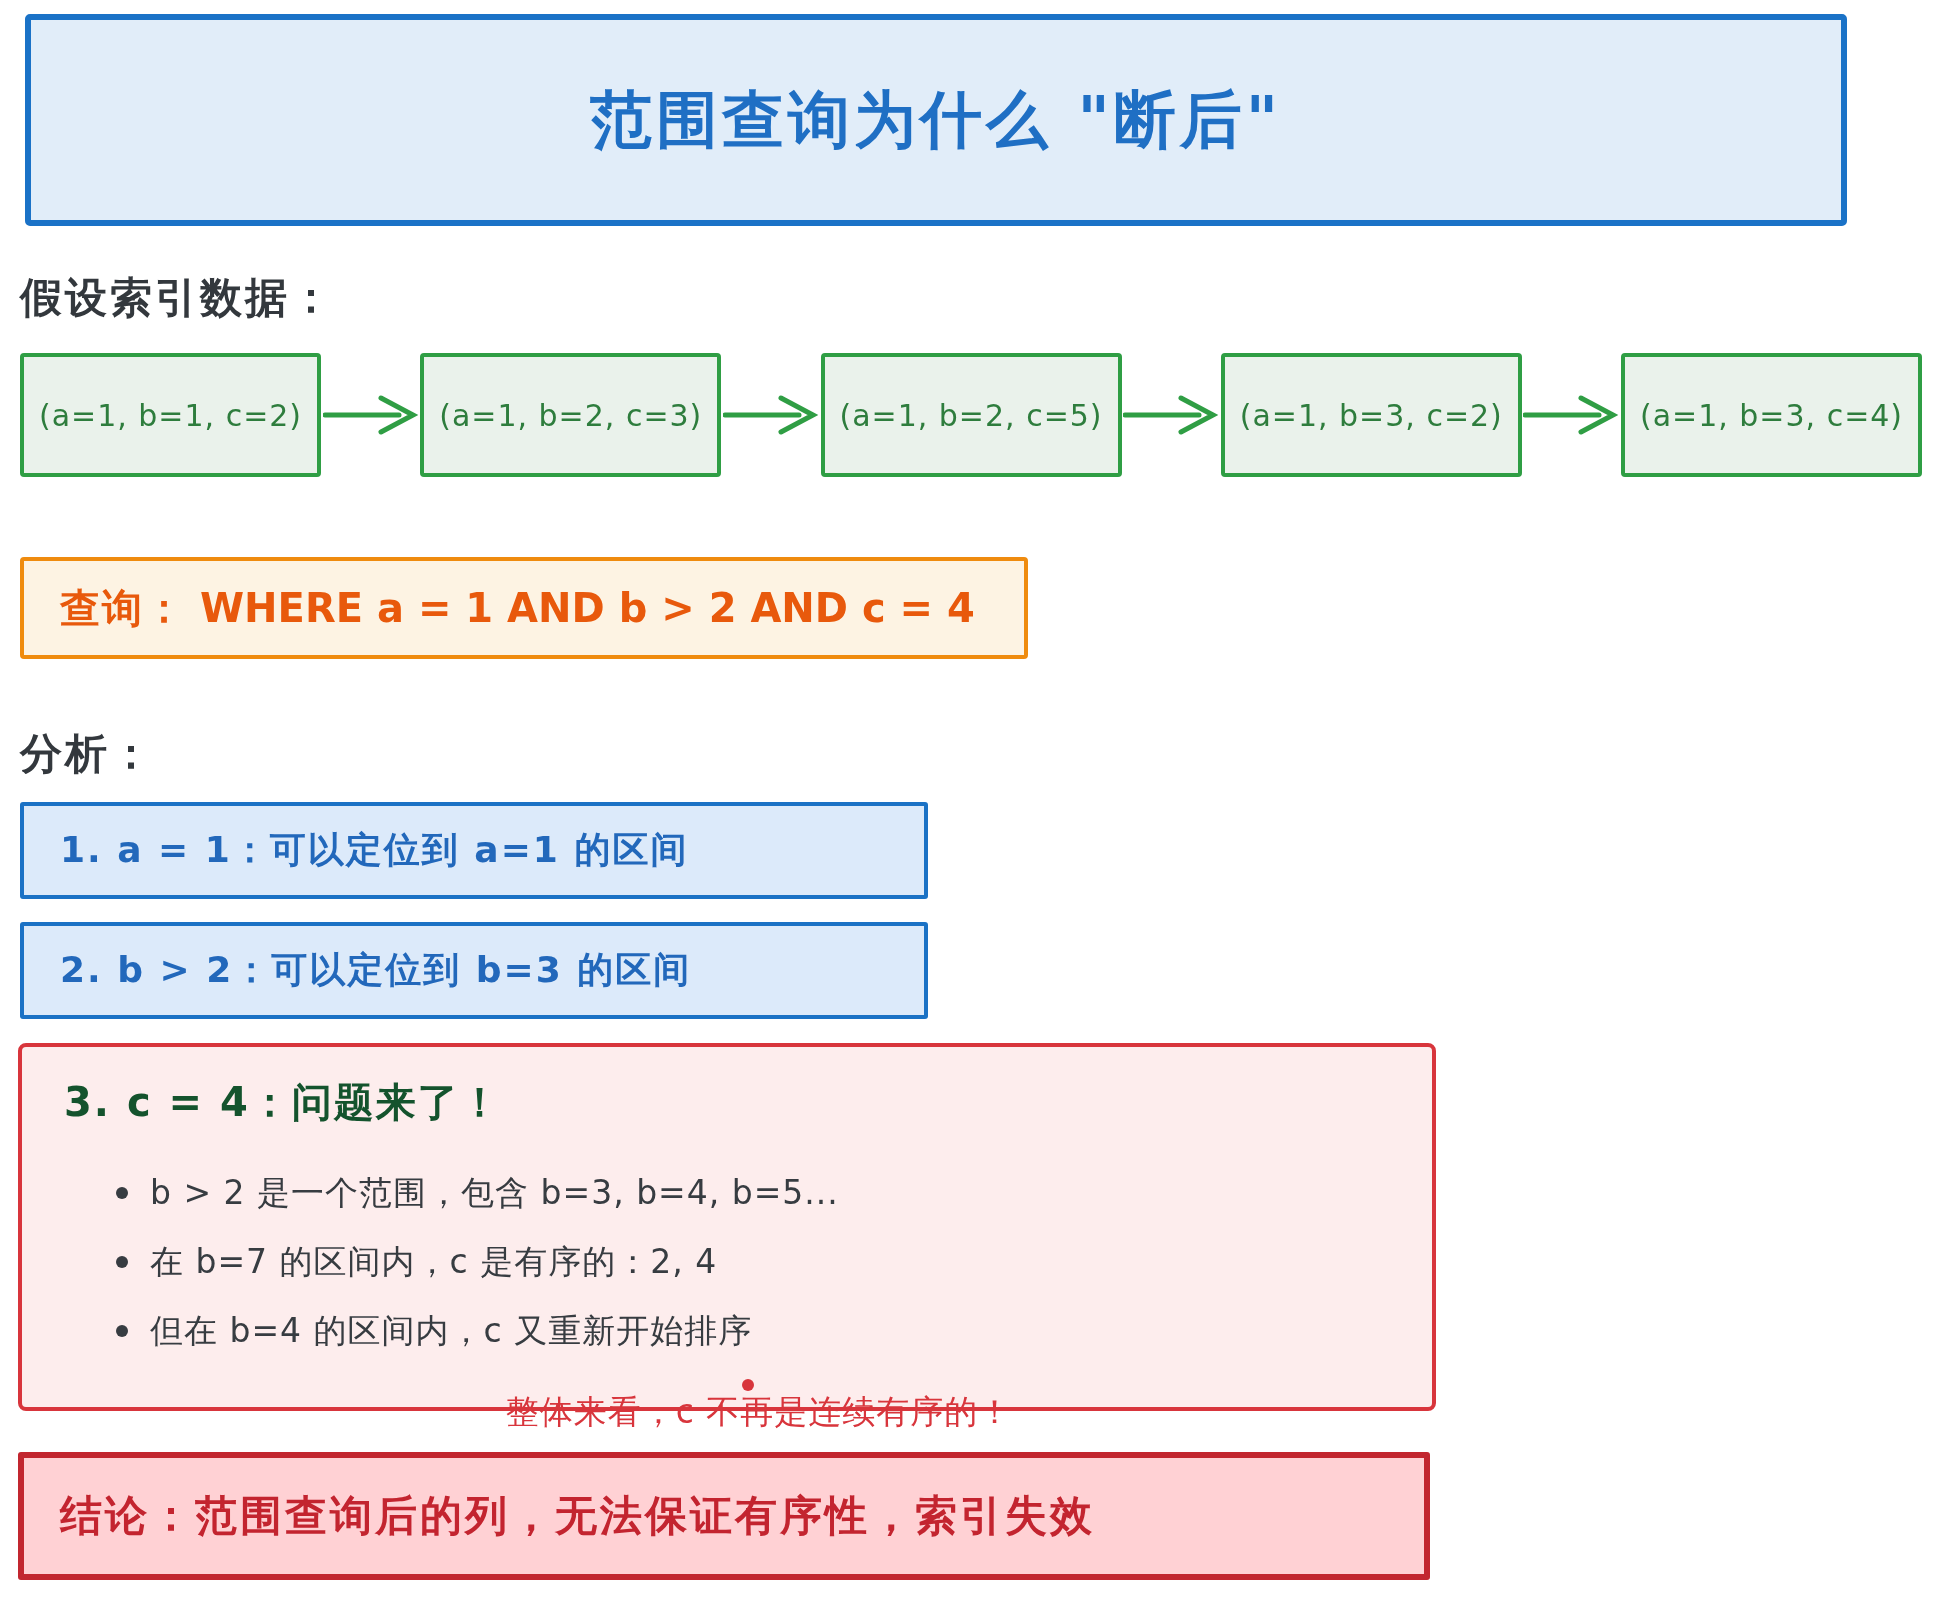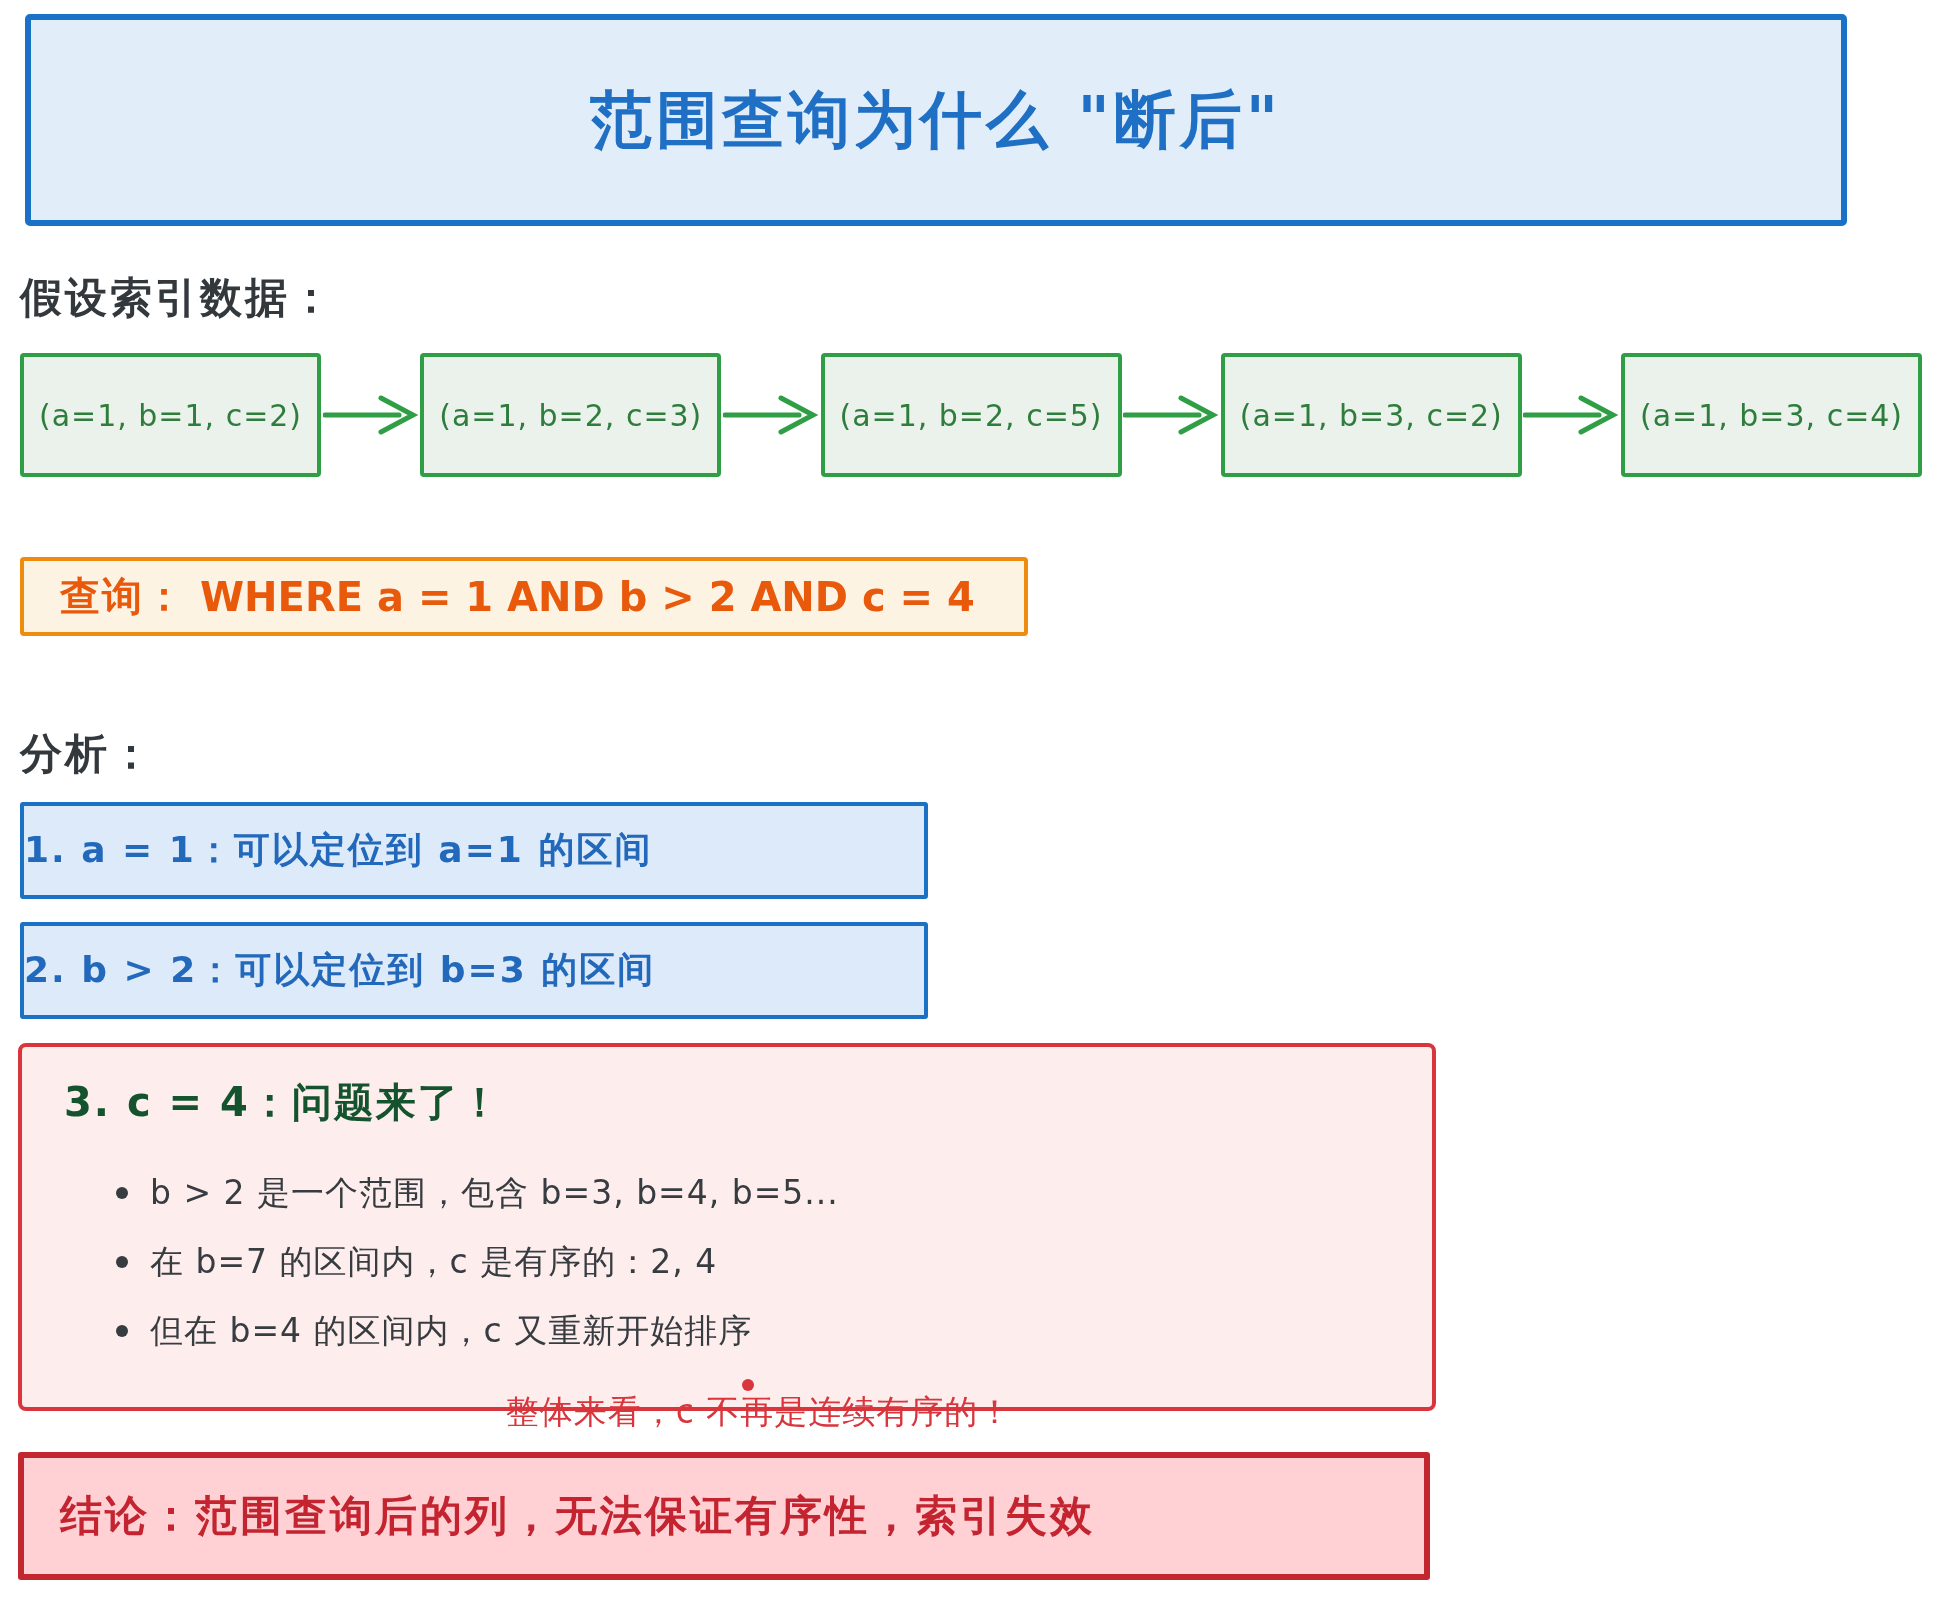--- a/index.html
+++ b/index.html
@@ -66,21 +66,21 @@
     font-weight: 500;
     letter-spacing: 1px;
     white-space: nowrap;
   }
   .chain-arrow { flex: 0 0 auto; display: flex; align-items: center; }
 
   
   .query-box {
     position: absolute;
     left: 20px; top: 557px;
-    width: 1008px; height: 79px;
+    width: 1008px; height: 102px;
     background: #fdf3e3;
     border: 4px solid #ef8b0e;
     border-radius: 4px;
     display: flex; align-items: center;
     padding-left: 36px;
   }
   .query-label {
     color: #e8590c;
     font-size: 40px;
     font-weight: 600;
@@ -95,20 +95,21 @@
 
   
   .step-box {
     position: absolute;
     left: 20px;
     width: 908px; height: 97px;
     background: #dceafa;
     border: 4px solid #1b72c5;
     border-radius: 3px;
     display: flex; align-items: center;
+    padding-left: 36px;
   }
   .step-1 { top: 802px; }
   .step-2 { top: 922px; }
   .step-text {
     color: #2268bb;
     font-size: 36px;
     font-weight: 600;
     letter-spacing: 2px;
   }
 

